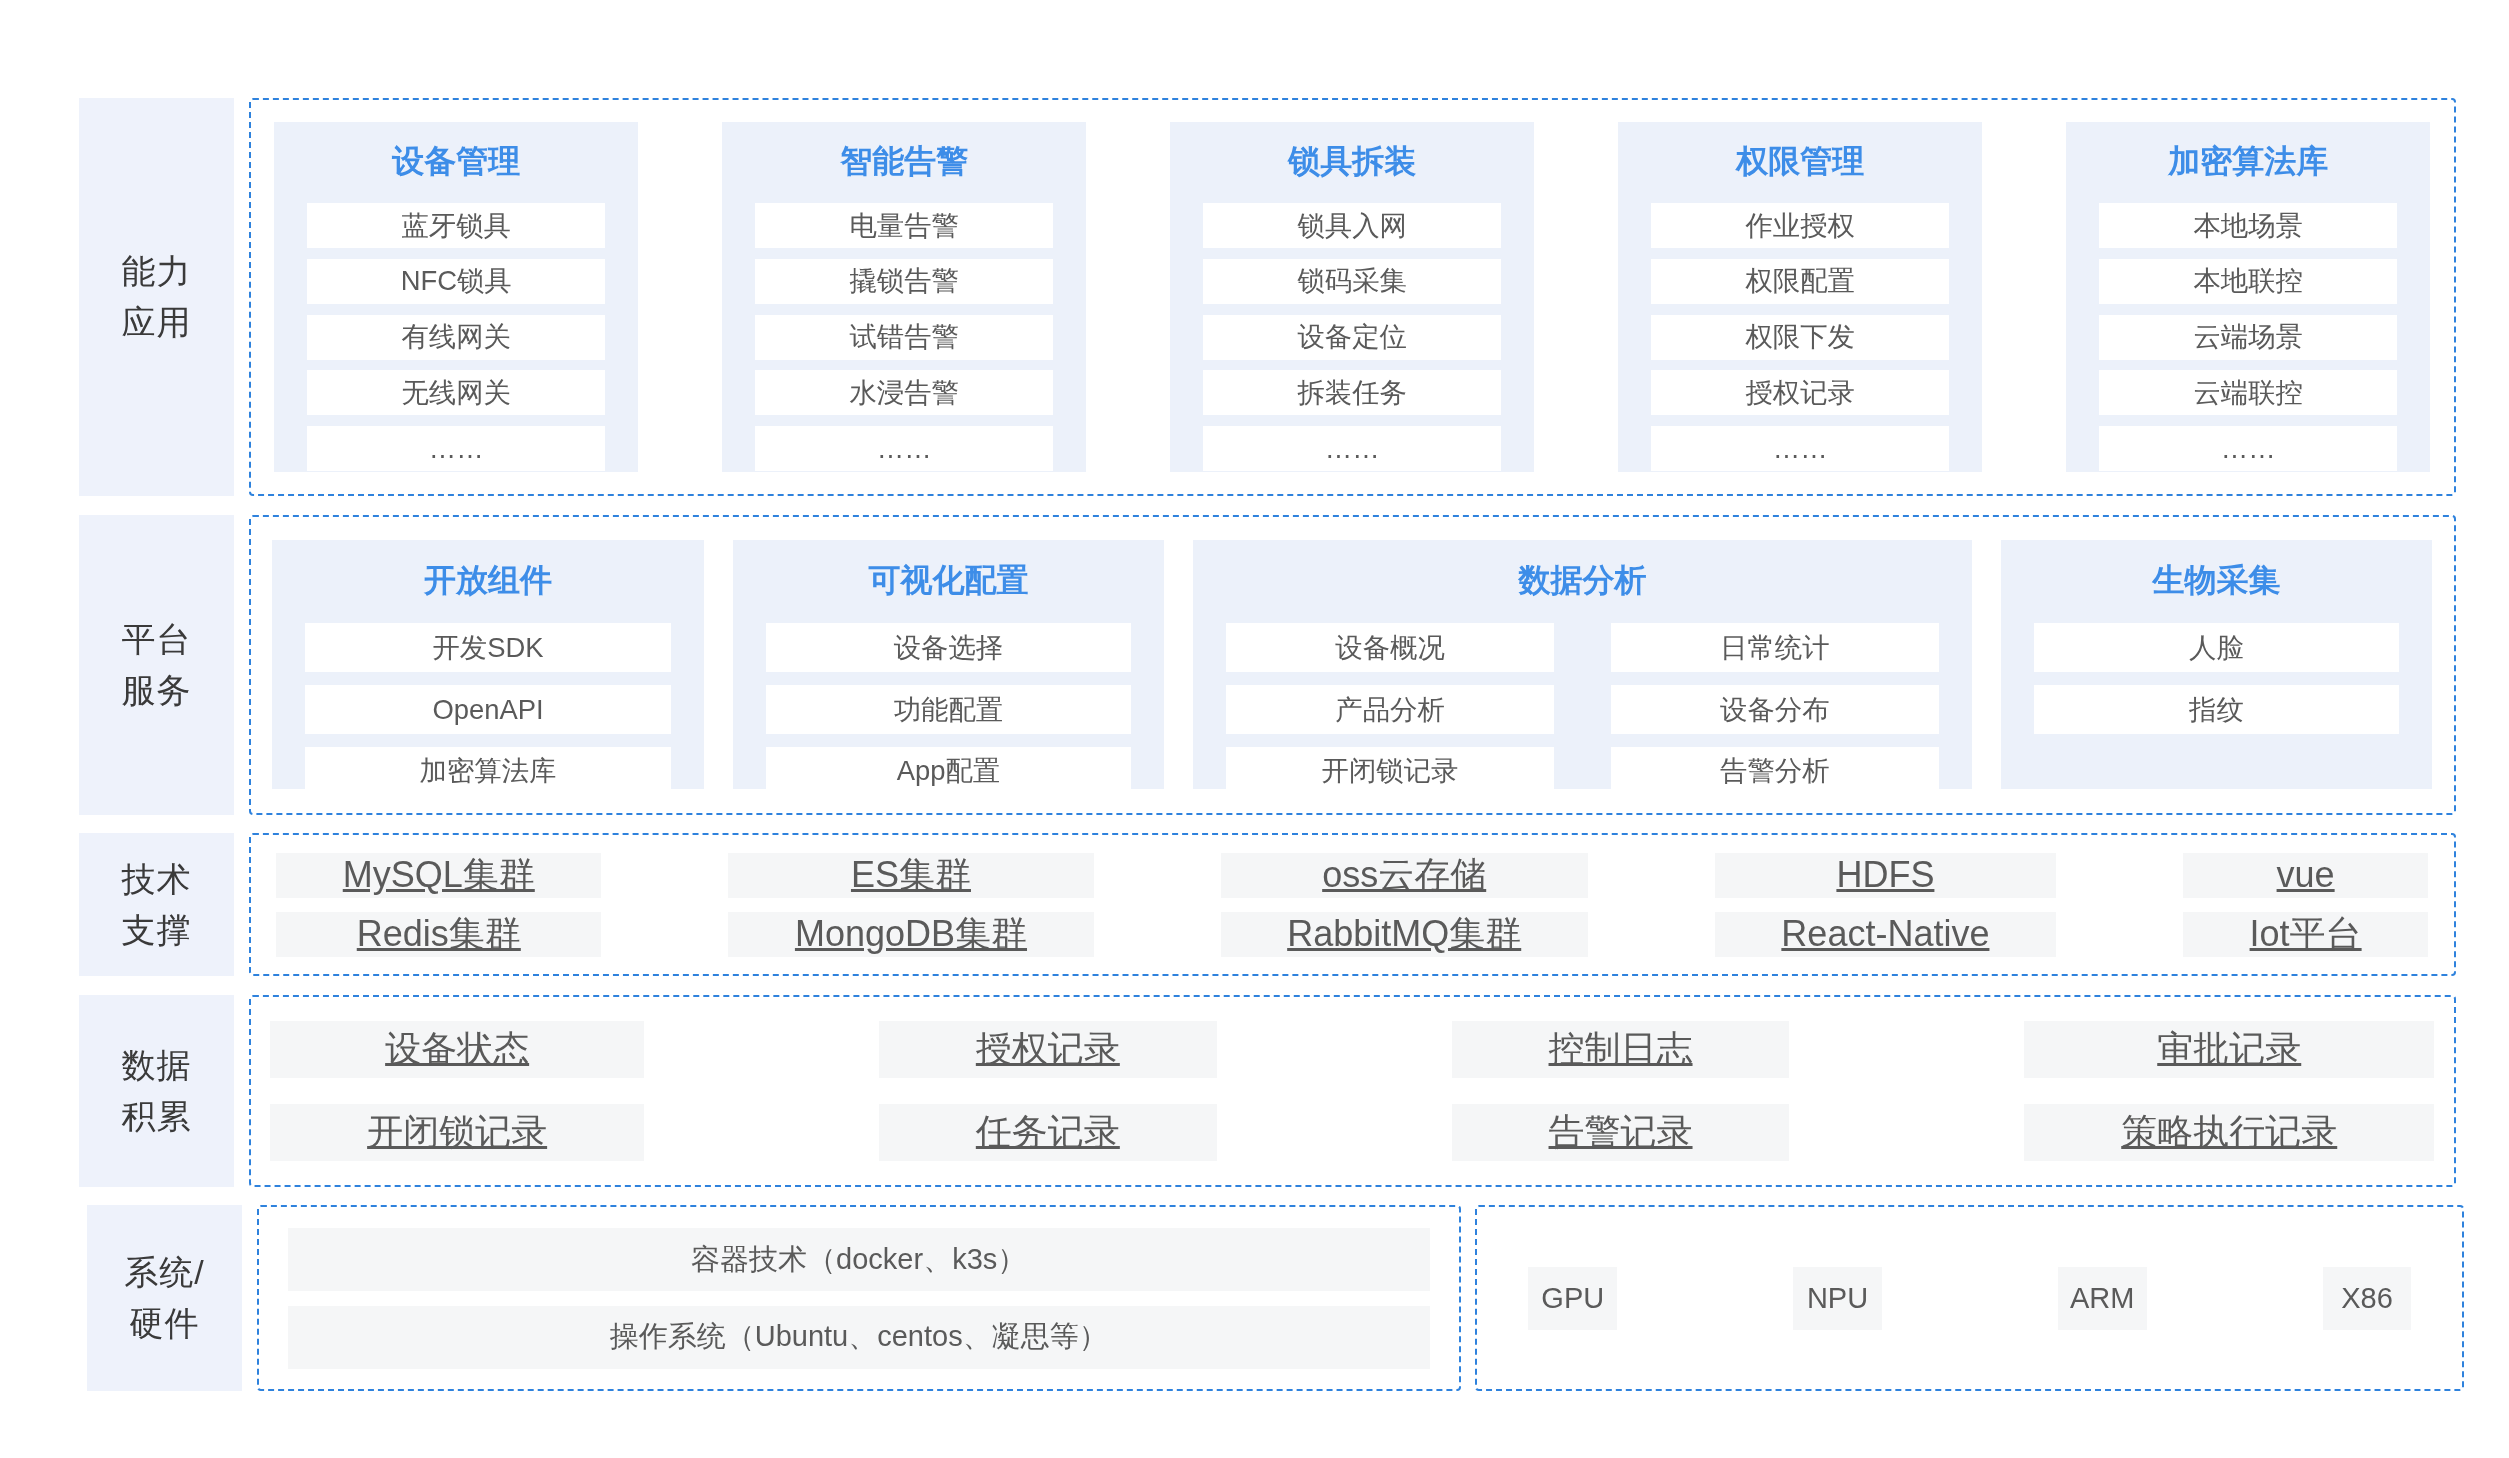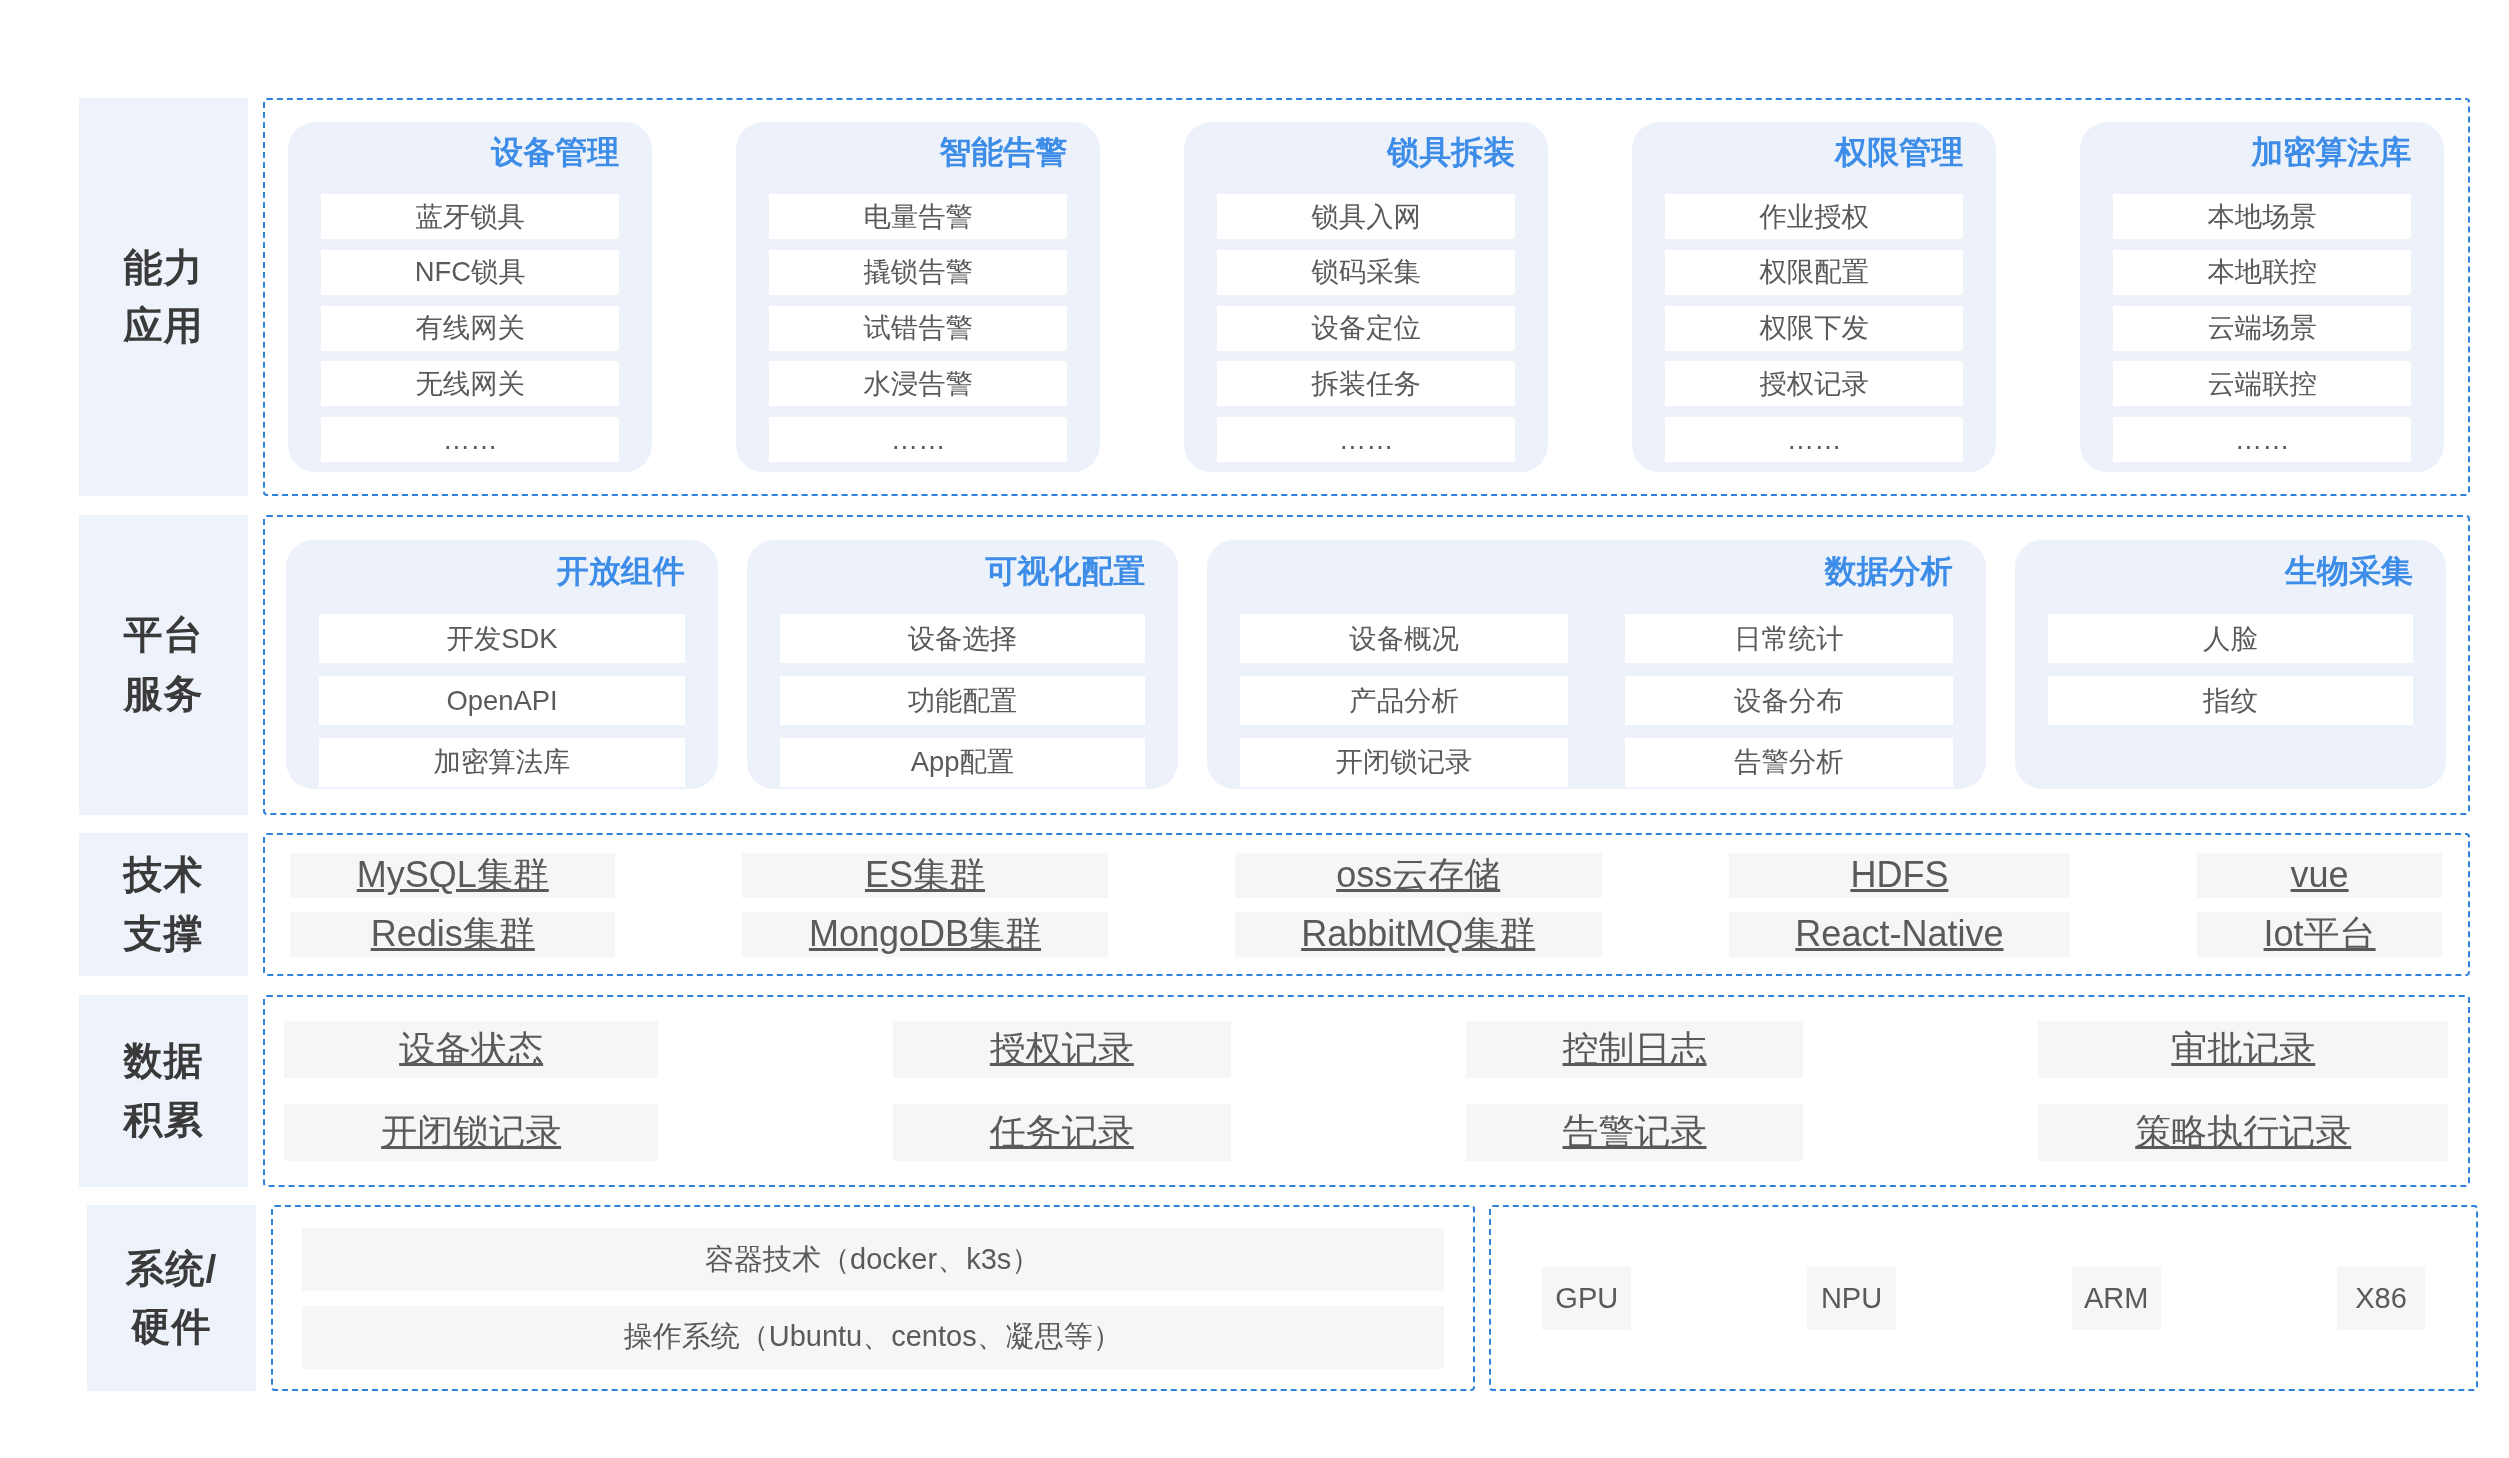--- a/index.html
+++ b/index.html
@@ -24,42 +24,41 @@
     position:absolute;left:79px;top:98px;
     display:flex;flex-direction:column;gap:18.6px;
   }
   .layer-row{display:flex;gap:14.7px;align-items:stretch;}
   .layer-row:nth-child(1){height:398px;}
   .layer-row:nth-child(2){height:300px;}
   .layer-row:nth-child(3){height:143px;}
   .layer-row:nth-child(4){height:192px;}
   .layer-row:nth-child(5){height:186px;margin-left:8px;}
   .row-label{
-    width:169px;flex:none;
+    width:155px;flex:none;
     background:var(--label-bg);
     display:flex;flex-direction:column;justify-content:center;align-items:center;
-    font-size:39px;font-weight:700;color:var(--label-text);line-height:1.5;
+    font-size:34px;font-weight:400;color:var(--label-text);line-height:1.5;
     letter-spacing:1px;
   }
   .row-content{width:2207px;flex:none;display:flex;gap:14.7px;}
   .dashed-box{
     border:2.9px dashed var(--dash);
     border-radius:3.9px;
     flex:1;height:100%;
   }
   
   .groups-wrap{display:flex;width:100%;height:100%;align-items:stretch;}
   .layer-row:nth-child(1) .groups-wrap{padding:21.6px 23.5px;gap:84px;}
   .layer-row:nth-child(2) .groups-wrap{padding:23.5px 21.6px;gap:29px;}
   .group-card{
     background:var(--panel);
     flex:1;
-    display:flex;flex-direction:column;align-items:flex-end;
-    padding:4px 33px;
-    border-radius:27px;
+    display:flex;flex-direction:column;align-items:center;
+    padding:13px 33px;
   }
   .group-card.wide{flex:1.95;}
   .group-title{
     font-size:32px;font-weight:700;color:var(--blue);
     margin:5.9px 0 7.8px;white-space:nowrap;
   }
   .white-pill{
     background:#ffffff;width:100%;height:45px;flex:none;
     display:flex;align-items:center;justify-content:center;
     font-size:27.4px;color:var(--item-text);margin-top:10.8px;

